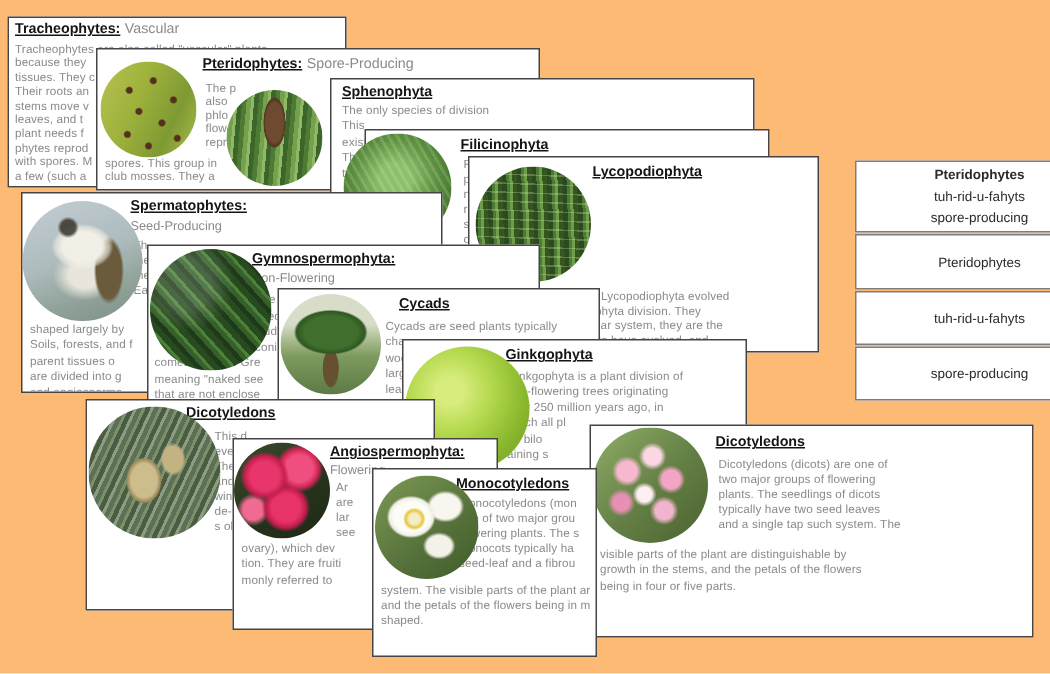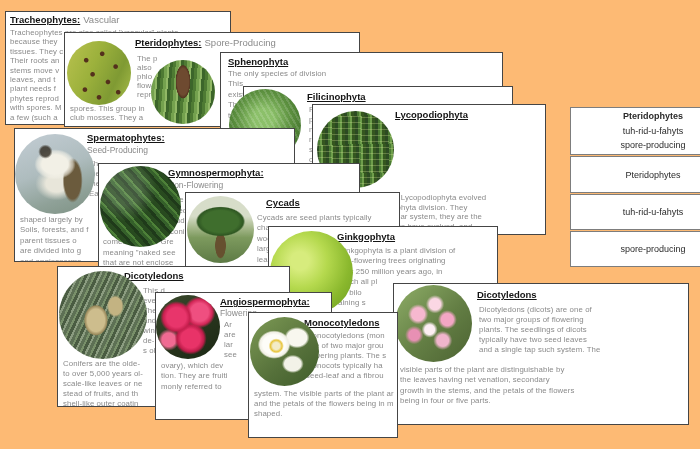--- a/index.html
+++ b/index.html
@@ -261,27 +261,20 @@
     <div class="cap"><span class="tt">Dicotyledons</span></div>
     <div class="bR">
         <div class="ln">This d</div>
         <div class="ln">everg</div>
         <div class="ln">These</div>
         <div class="ln">and c</div>
         <div class="ln">winds</div>
         <div class="ln">de-</div>
         <div class="ln">s ol</div>
       </div>
-    <div class="bB">
-        <div class="ln">Conifers are the olde-</div>
-        <div class="ln">to over 5,000 years ol-</div>
-        <div class="ln">scale-like leaves or ne</div>
-        <div class="ln">stead of fruits, and th</div>
-        <div class="ln">shell-like outer coatin</div>
-      </div>
   </div>
   <div class="ph ph-cones p9"></div>
 
   <div class="card c10">
     <div class="cap"><span class="tt">Angiospermophyta:</span></div>
     <div class="sub">Flowering</div>
     <div class="bR">
         <div class="ln">Ar</div>
         <div class="ln">are</div>
         <div class="ln">lar</div>
@@ -299,21 +292,20 @@
     <div class="cap"><span class="tt">Dicotyledons</span></div>
     <div class="bR">
         <div class="ln">Dicotyledons (dicots) are one of</div>
         <div class="ln">two major groups of flowering</div>
         <div class="ln">plants. The seedlings of dicots</div>
         <div class="ln">typically have two seed leaves</div>
         <div class="ln">and a single tap such system. The</div>
       </div>
     <div class="bB">
         <div class="ln">visible parts of the plant are distinguishable by</div>
-        <div class="ln">the leaves having net venation, secondary</div>
         <div class="ln">growth in the stems, and the petals of the flowers</div>
         <div class="ln">being in four or five parts.</div>
       </div>
   </div>
   <div class="ph ph-blossom p11"></div>
 
   <div class="card c12">
     <div class="cap"><span class="tt">Monocotyledons</span></div>
     <div class="bR">
         <div class="ln">Monocotyledons (mon</div>

